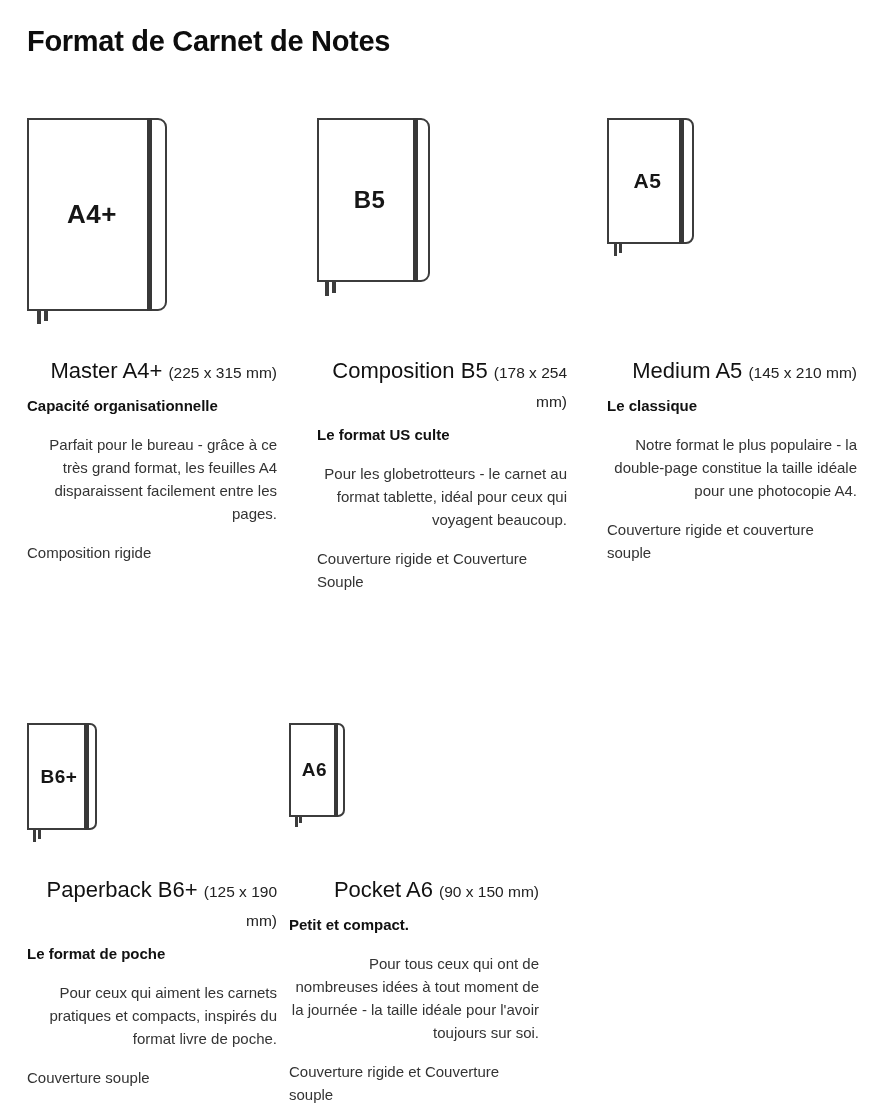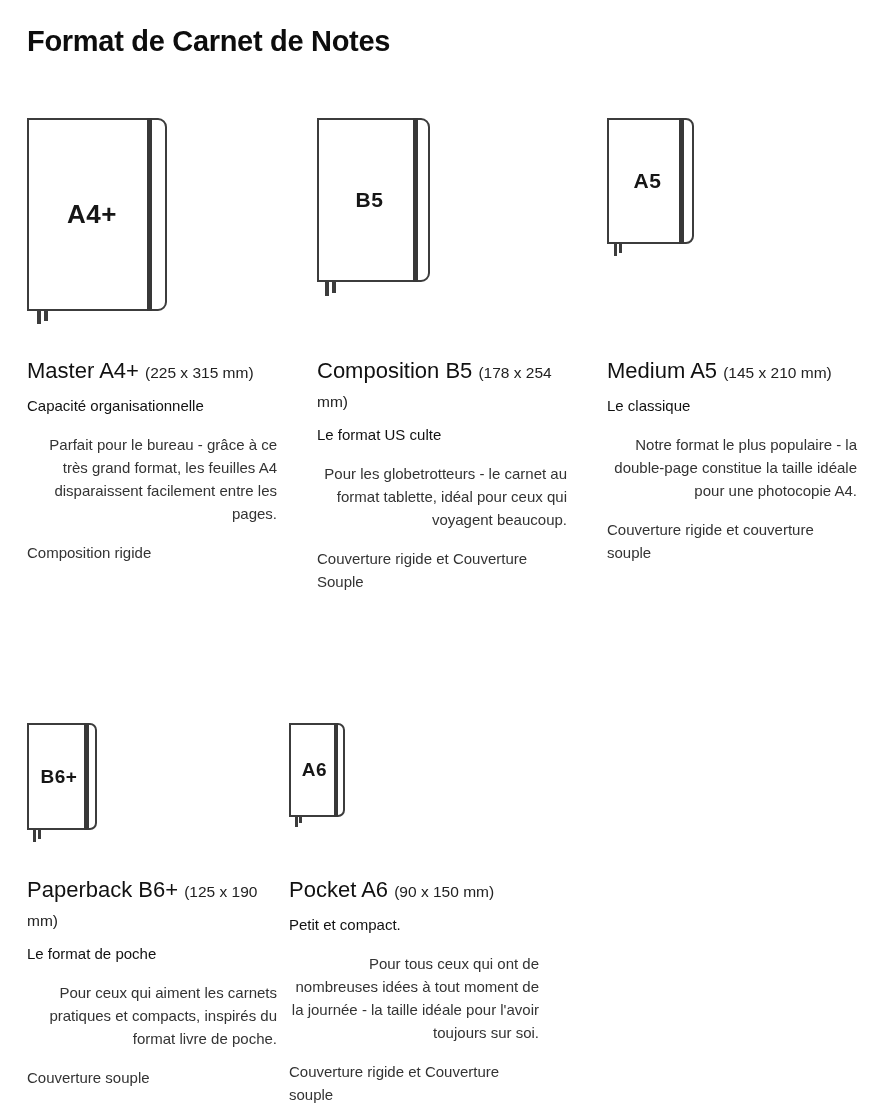--- a/index.html
+++ b/index.html
@@ -66,21 +66,21 @@
   }
 
   
   .nb-a4plus { width: 140px; height: 193px; border-radius: 0 9px 9px 0; }
   .nb-a4plus .nb-label { font-size: 26px; padding-right: 10px; }
   .nb-a4plus .band { right: 13px; width: 5px; }
   .nb-a4plus .ribbon.r1 { left: 8px;  width: 4px; height: 15px; }
   .nb-a4plus .ribbon.r2 { left: 15px; width: 4px; height: 12px; }
 
   .nb-b5 { width: 113px; height: 164px; border-radius: 0 9px 9px 0; }
-  .nb-b5 .nb-label { font-size: 21px; padding-right: 8px; }
+  .nb-b5 .nb-label { font-size: 24px; padding-right: 8px; }
   .nb-b5 .band { right: 10px; width: 5px; }
   .nb-b5 .ribbon.r1 { left: 6px;  width: 4px; height: 16px; }
   .nb-b5 .ribbon.r2 { left: 13px; width: 4px; height: 13px; }
 
   .nb-a5 { width: 87px; height: 126px; border-radius: 0 8px 8px 0; }
   .nb-a5 .nb-label { font-size: 21px; padding-right: 6px; }
   .nb-a5 .band { right: 8px; width: 5px; }
   .nb-a5 .ribbon.r1 { left: 5px;  width: 3px; height: 14px; }
   .nb-a5 .ribbon.r2 { left: 10px; width: 3px; height: 11px; }
 
@@ -96,28 +96,29 @@
   .nb-a6 .ribbon.r1 { left: 4px; width: 3px; height: 12px; }
   .nb-a6 .ribbon.r2 { left: 8px; width: 3px; height: 8px; }
 
   
   .format-heading {
     font-size: 22px;
     font-weight: 400;
     line-height: 27px;
     color: #111111;
     margin: 30px 0 10px 0;
+    text-align: right;
   }
   .dims {
     font-size: 15.5px;
     color: #222222;
   }
   .tagline {
     font-size: 15px;
-    font-weight: normal;
+    font-weight: bold;
     line-height: 19px;
     color: #111111;
     margin: 0 0 18px 0;
   }
   .desc {
     font-size: 15px;
     line-height: 23px;
     color: #333333;
     margin: 0 0 16px 0;
     text-align: right;

